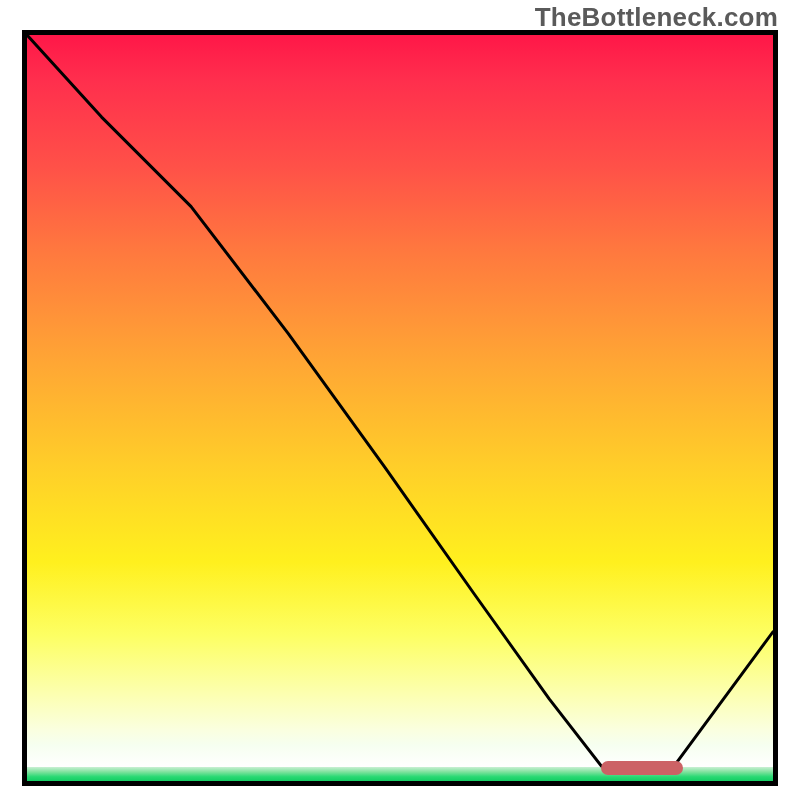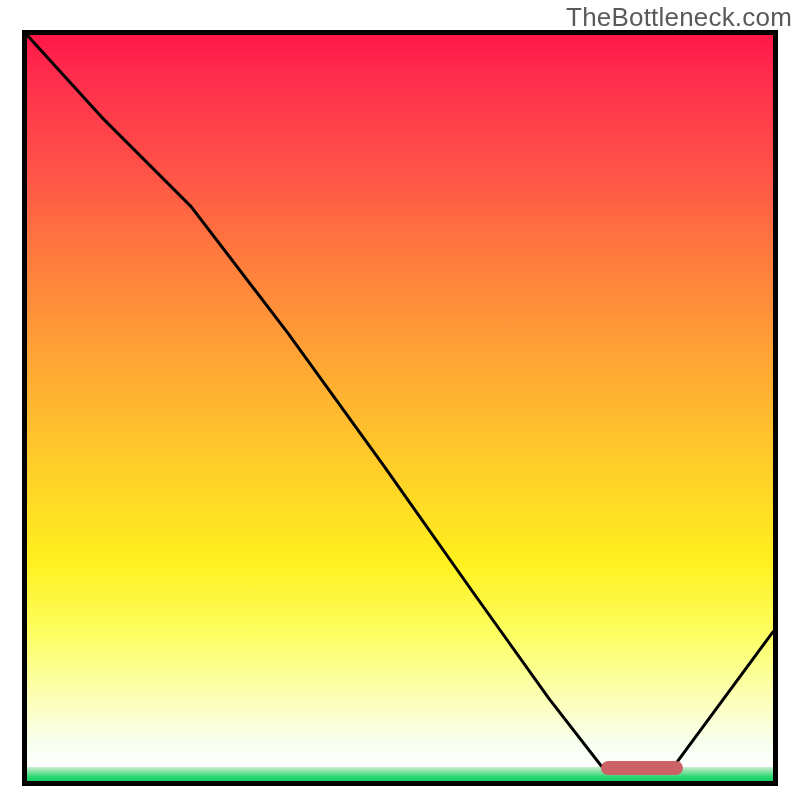--- a/index.html
+++ b/index.html
@@ -12,23 +12,23 @@
     font-family: Arial, Helvetica, sans-serif;
   }
   .wrap {
     position: relative;
     width: 800px;
     height: 800px;
   }
   .watermark {
     position: absolute;
     top: 2px;
-    right: 8px;
+    right: 22px;
     font-size: 26px;
-    font-weight: 400;
+    font-weight: 700;
     color: #5a5a5a;
     letter-spacing: 0.2px;
   }
   .plot-frame {
     position: absolute;
     left: 22px;
     top: 30px;
     width: 756px;
     height: 756px;
     border: 5px solid #000;

